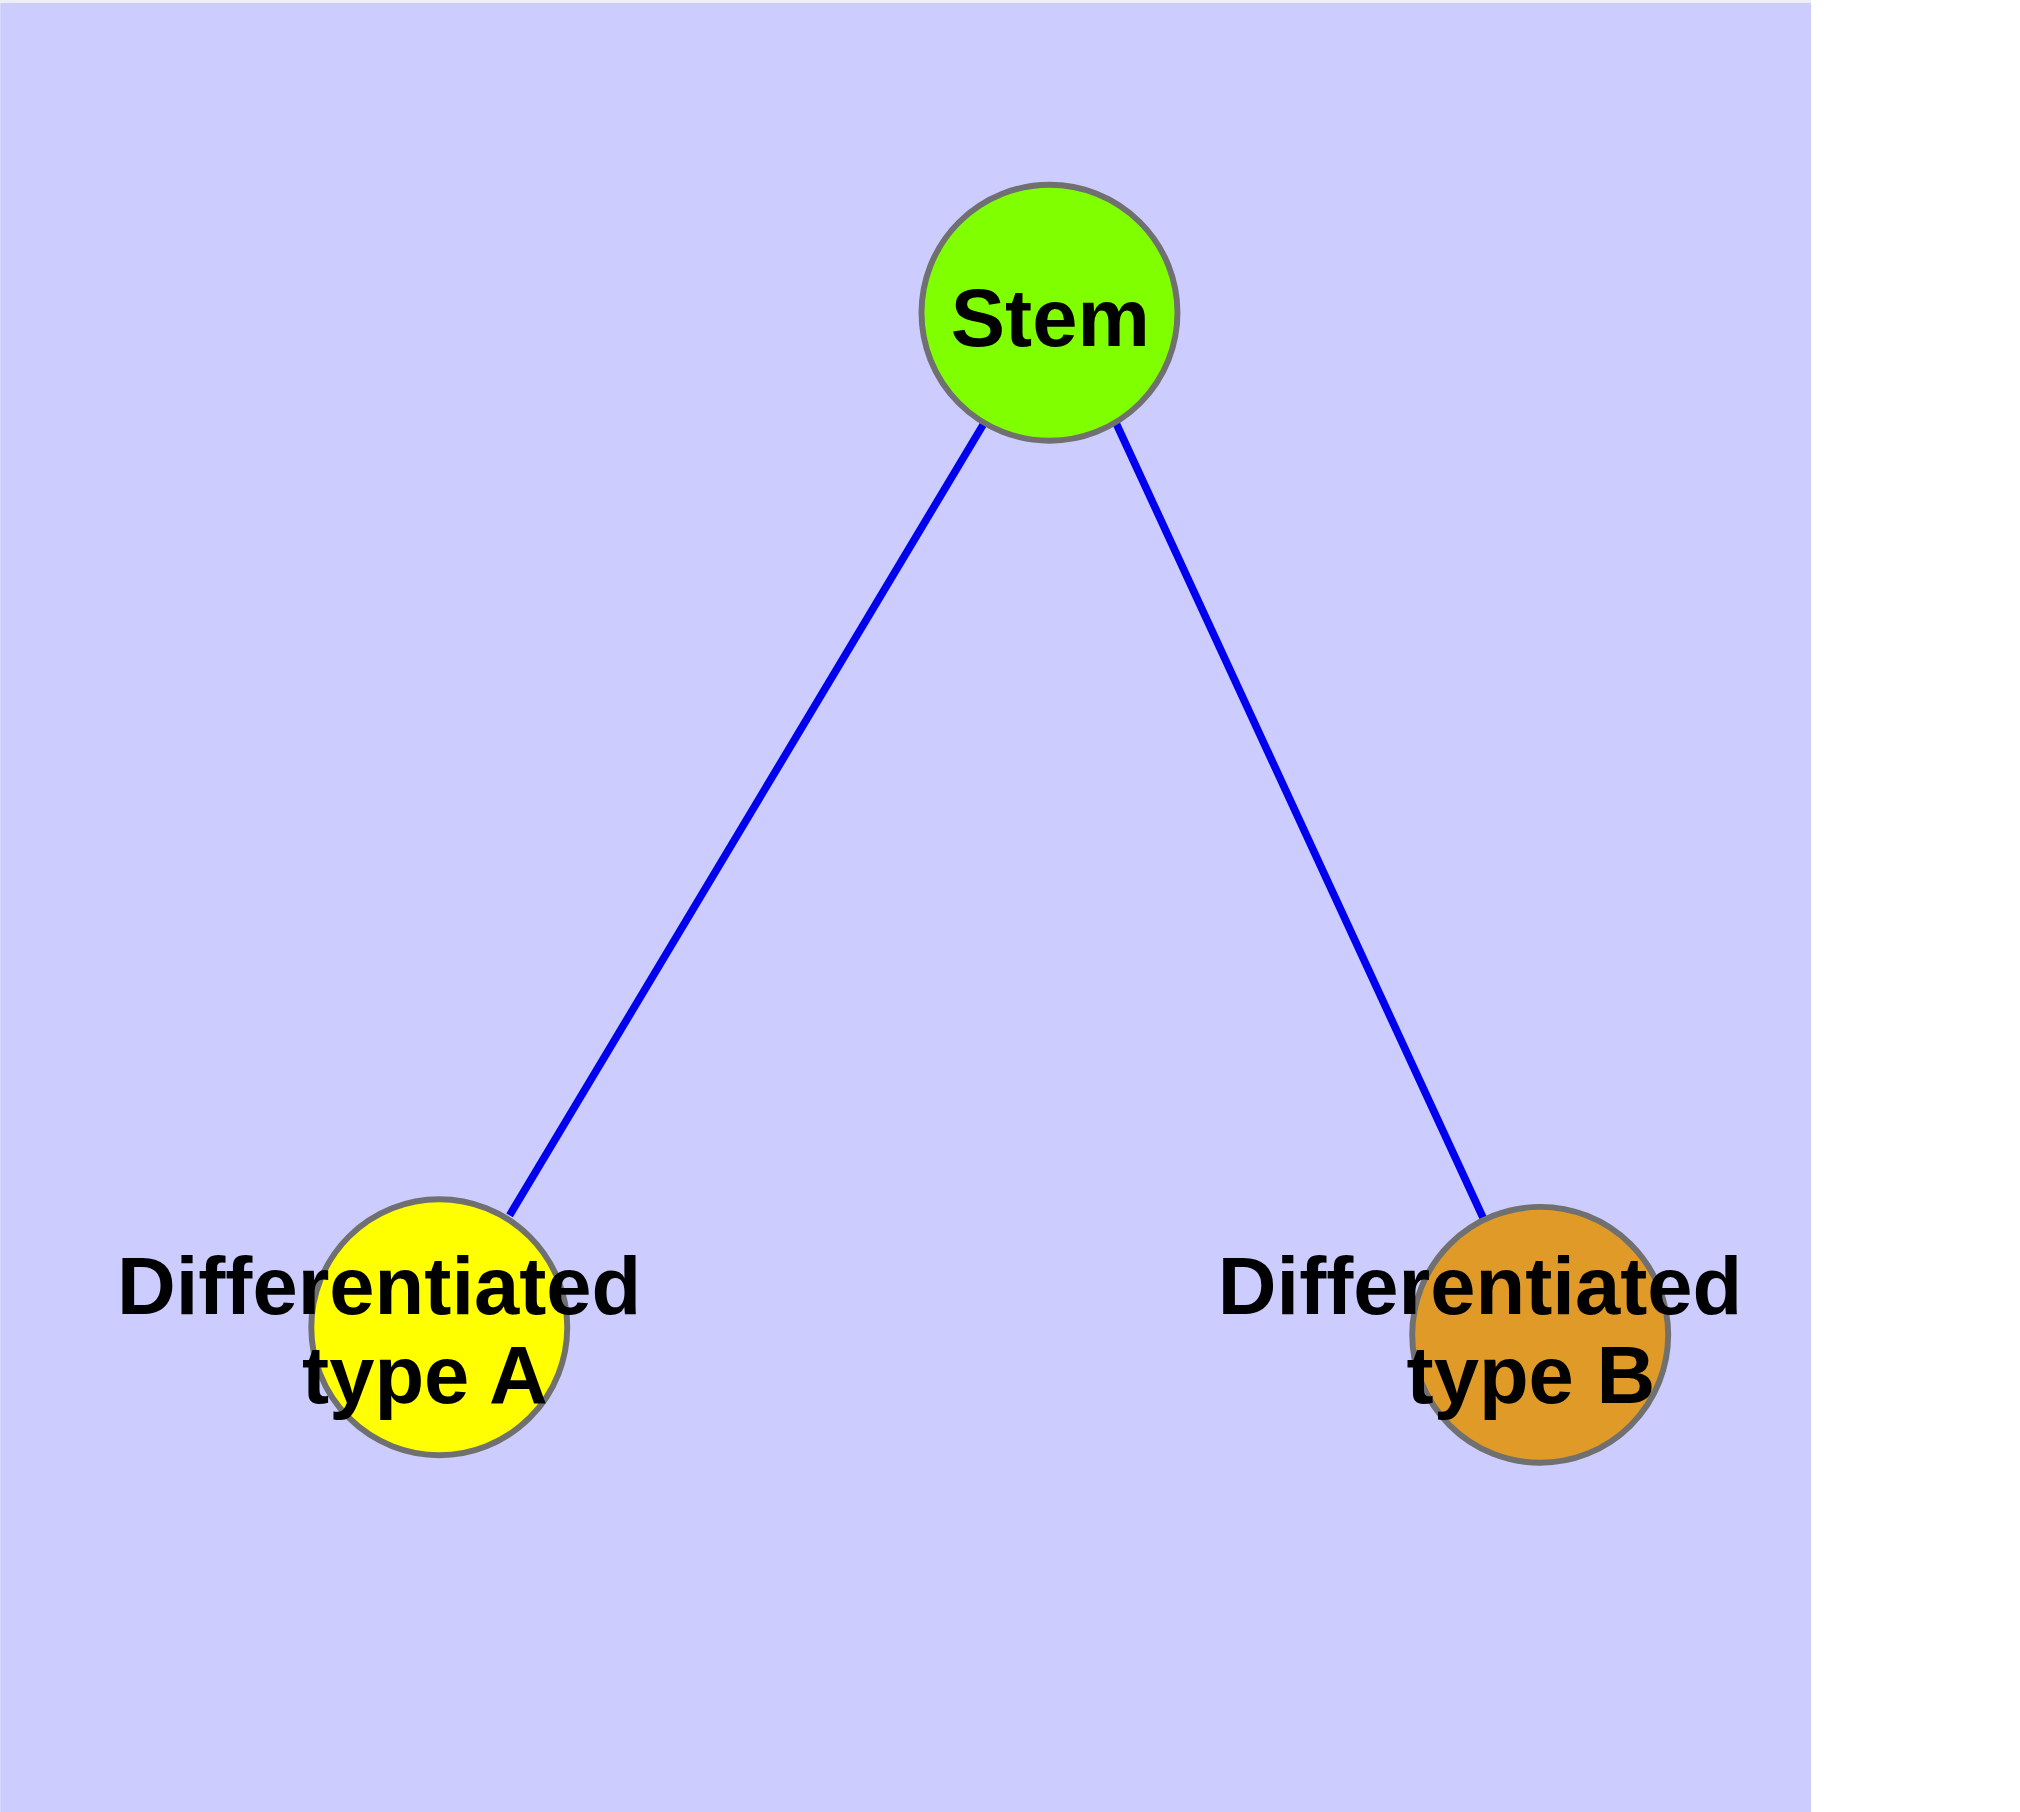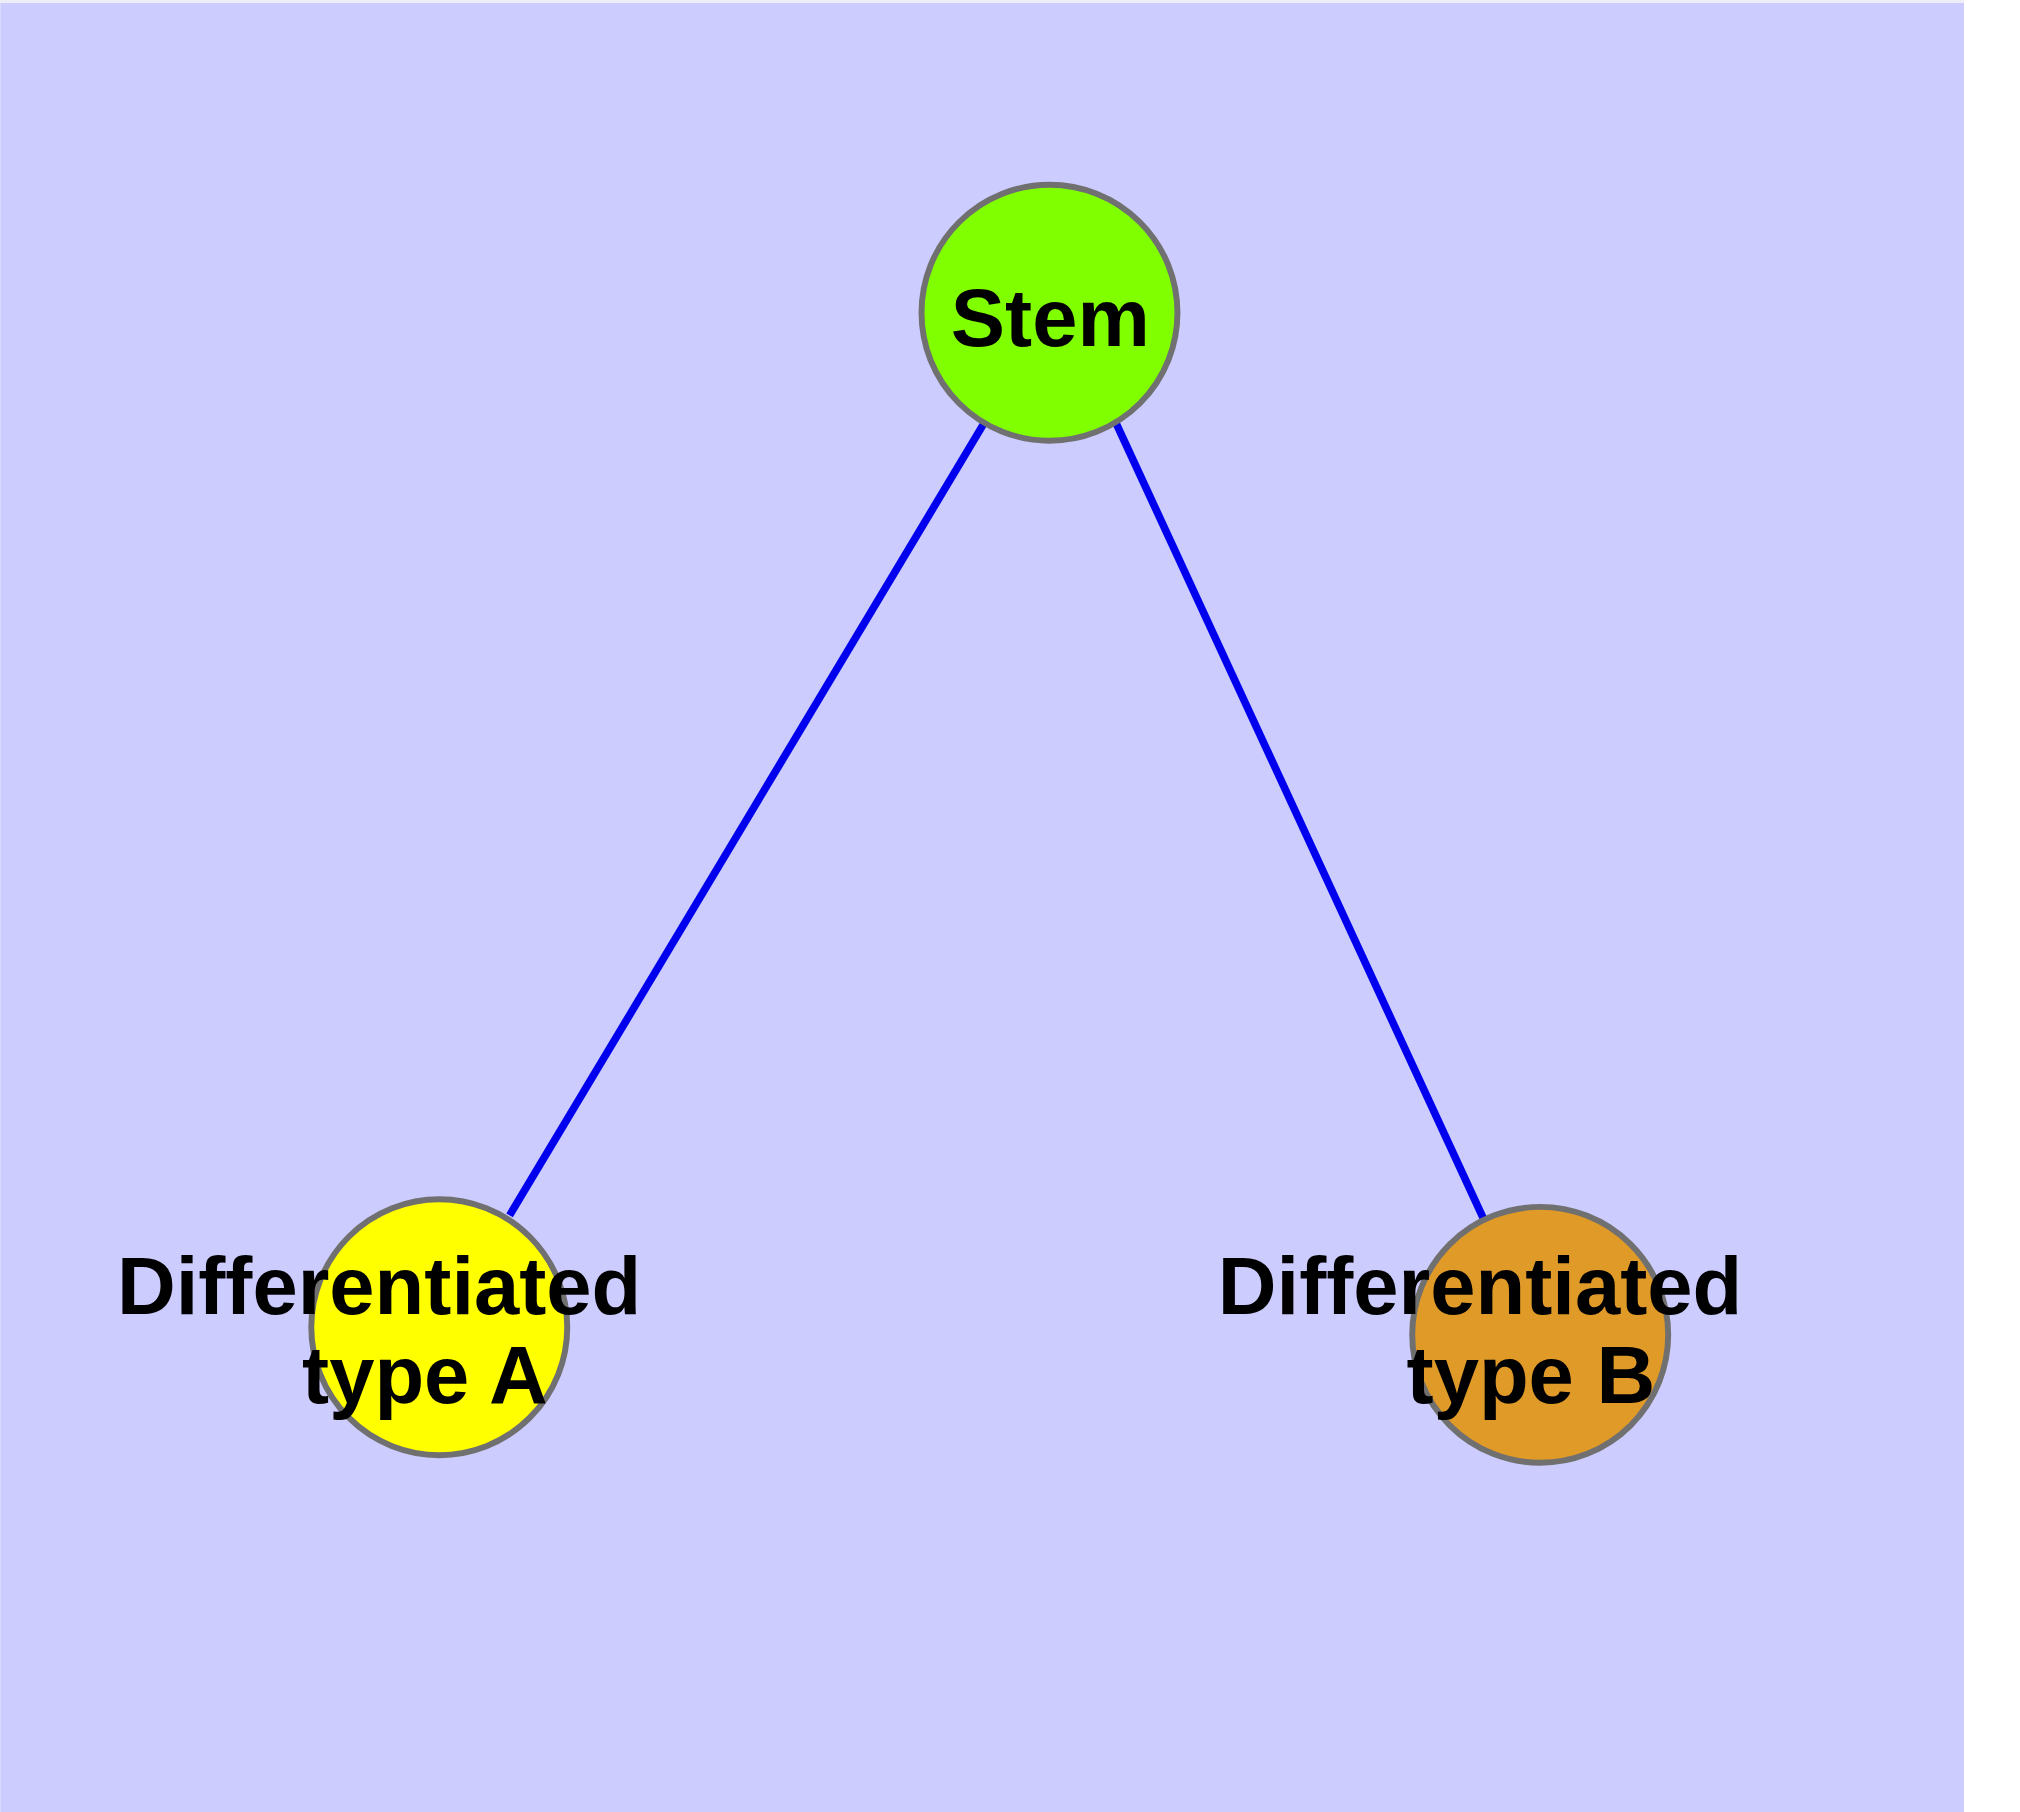--- a/index.html
+++ b/index.html
@@ -6,21 +6,21 @@
   html, body {
     margin: 0;
     padding: 0;
     background: #ffffff;
   }
   body {
     font-family: "Liberation Sans", sans-serif;
   }
   #canvas {
     position: relative;
-    width: 1964px;
+    width: 1811px;
     height: 1812px;
     overflow: hidden;
   }
   #graph-svg {
     display: block;
     width: 2021px;
     height: 1812px;
   }
   .node-label {
     font-family: "Liberation Sans", sans-serif;

